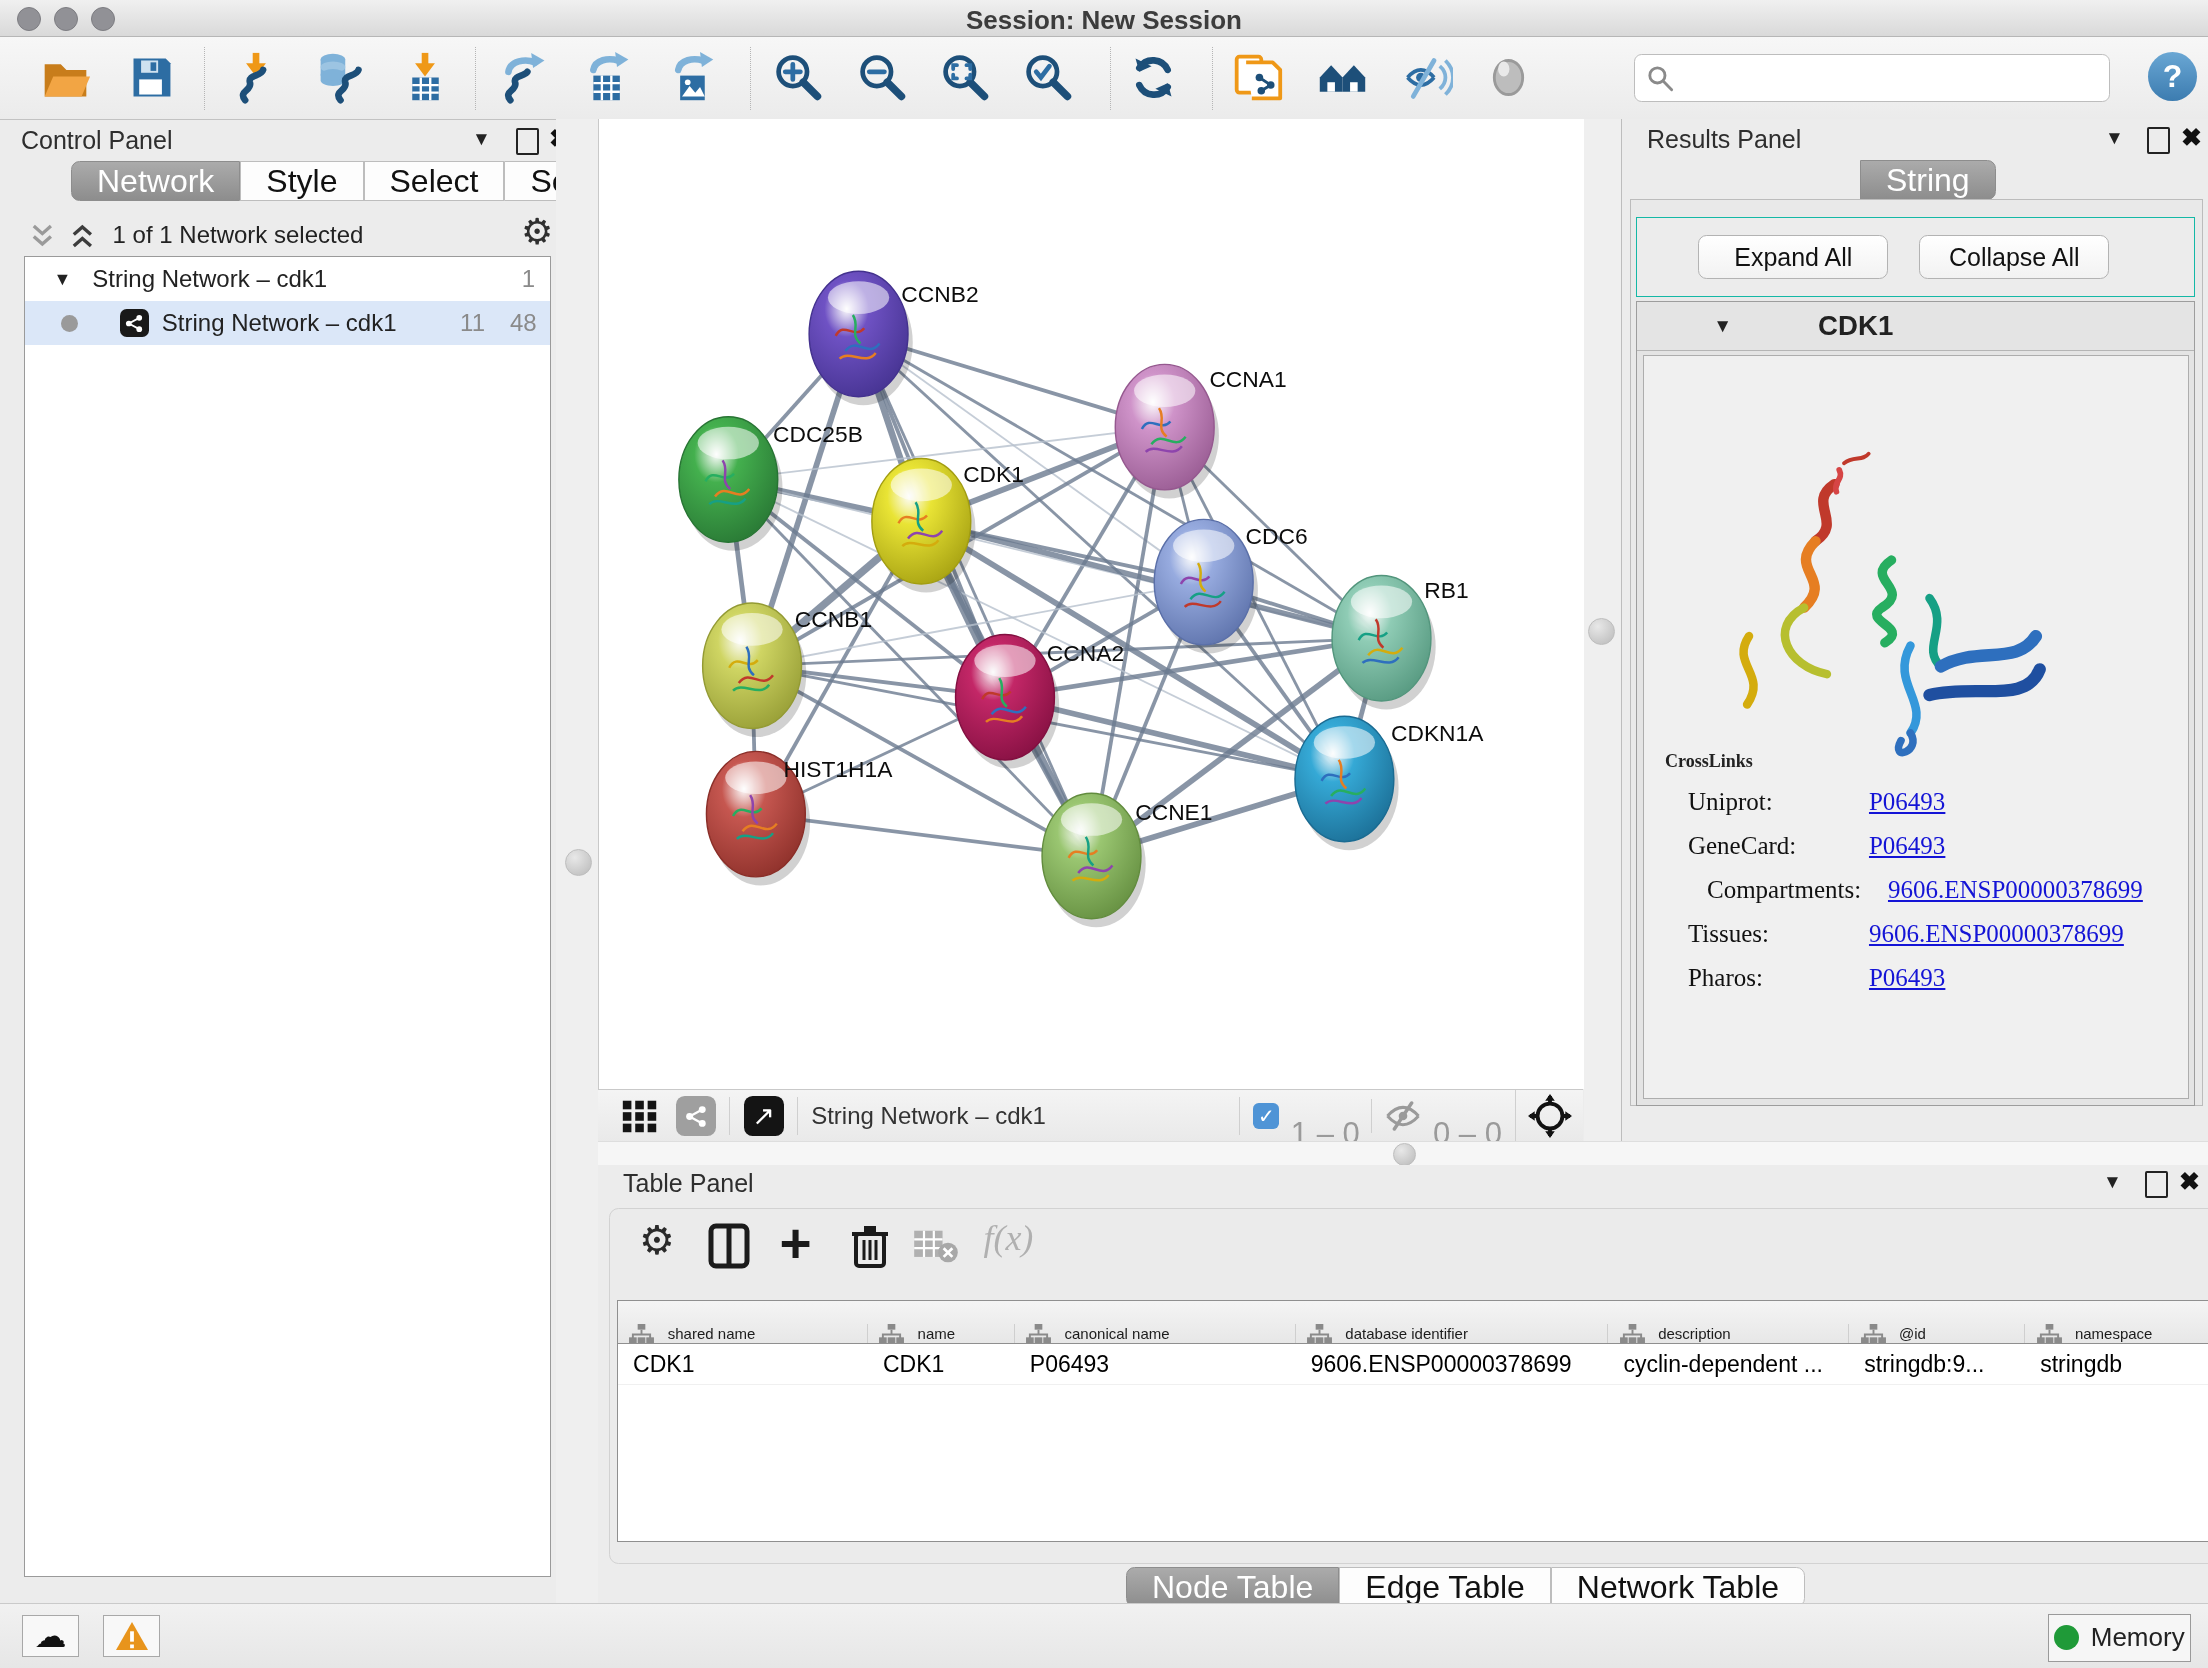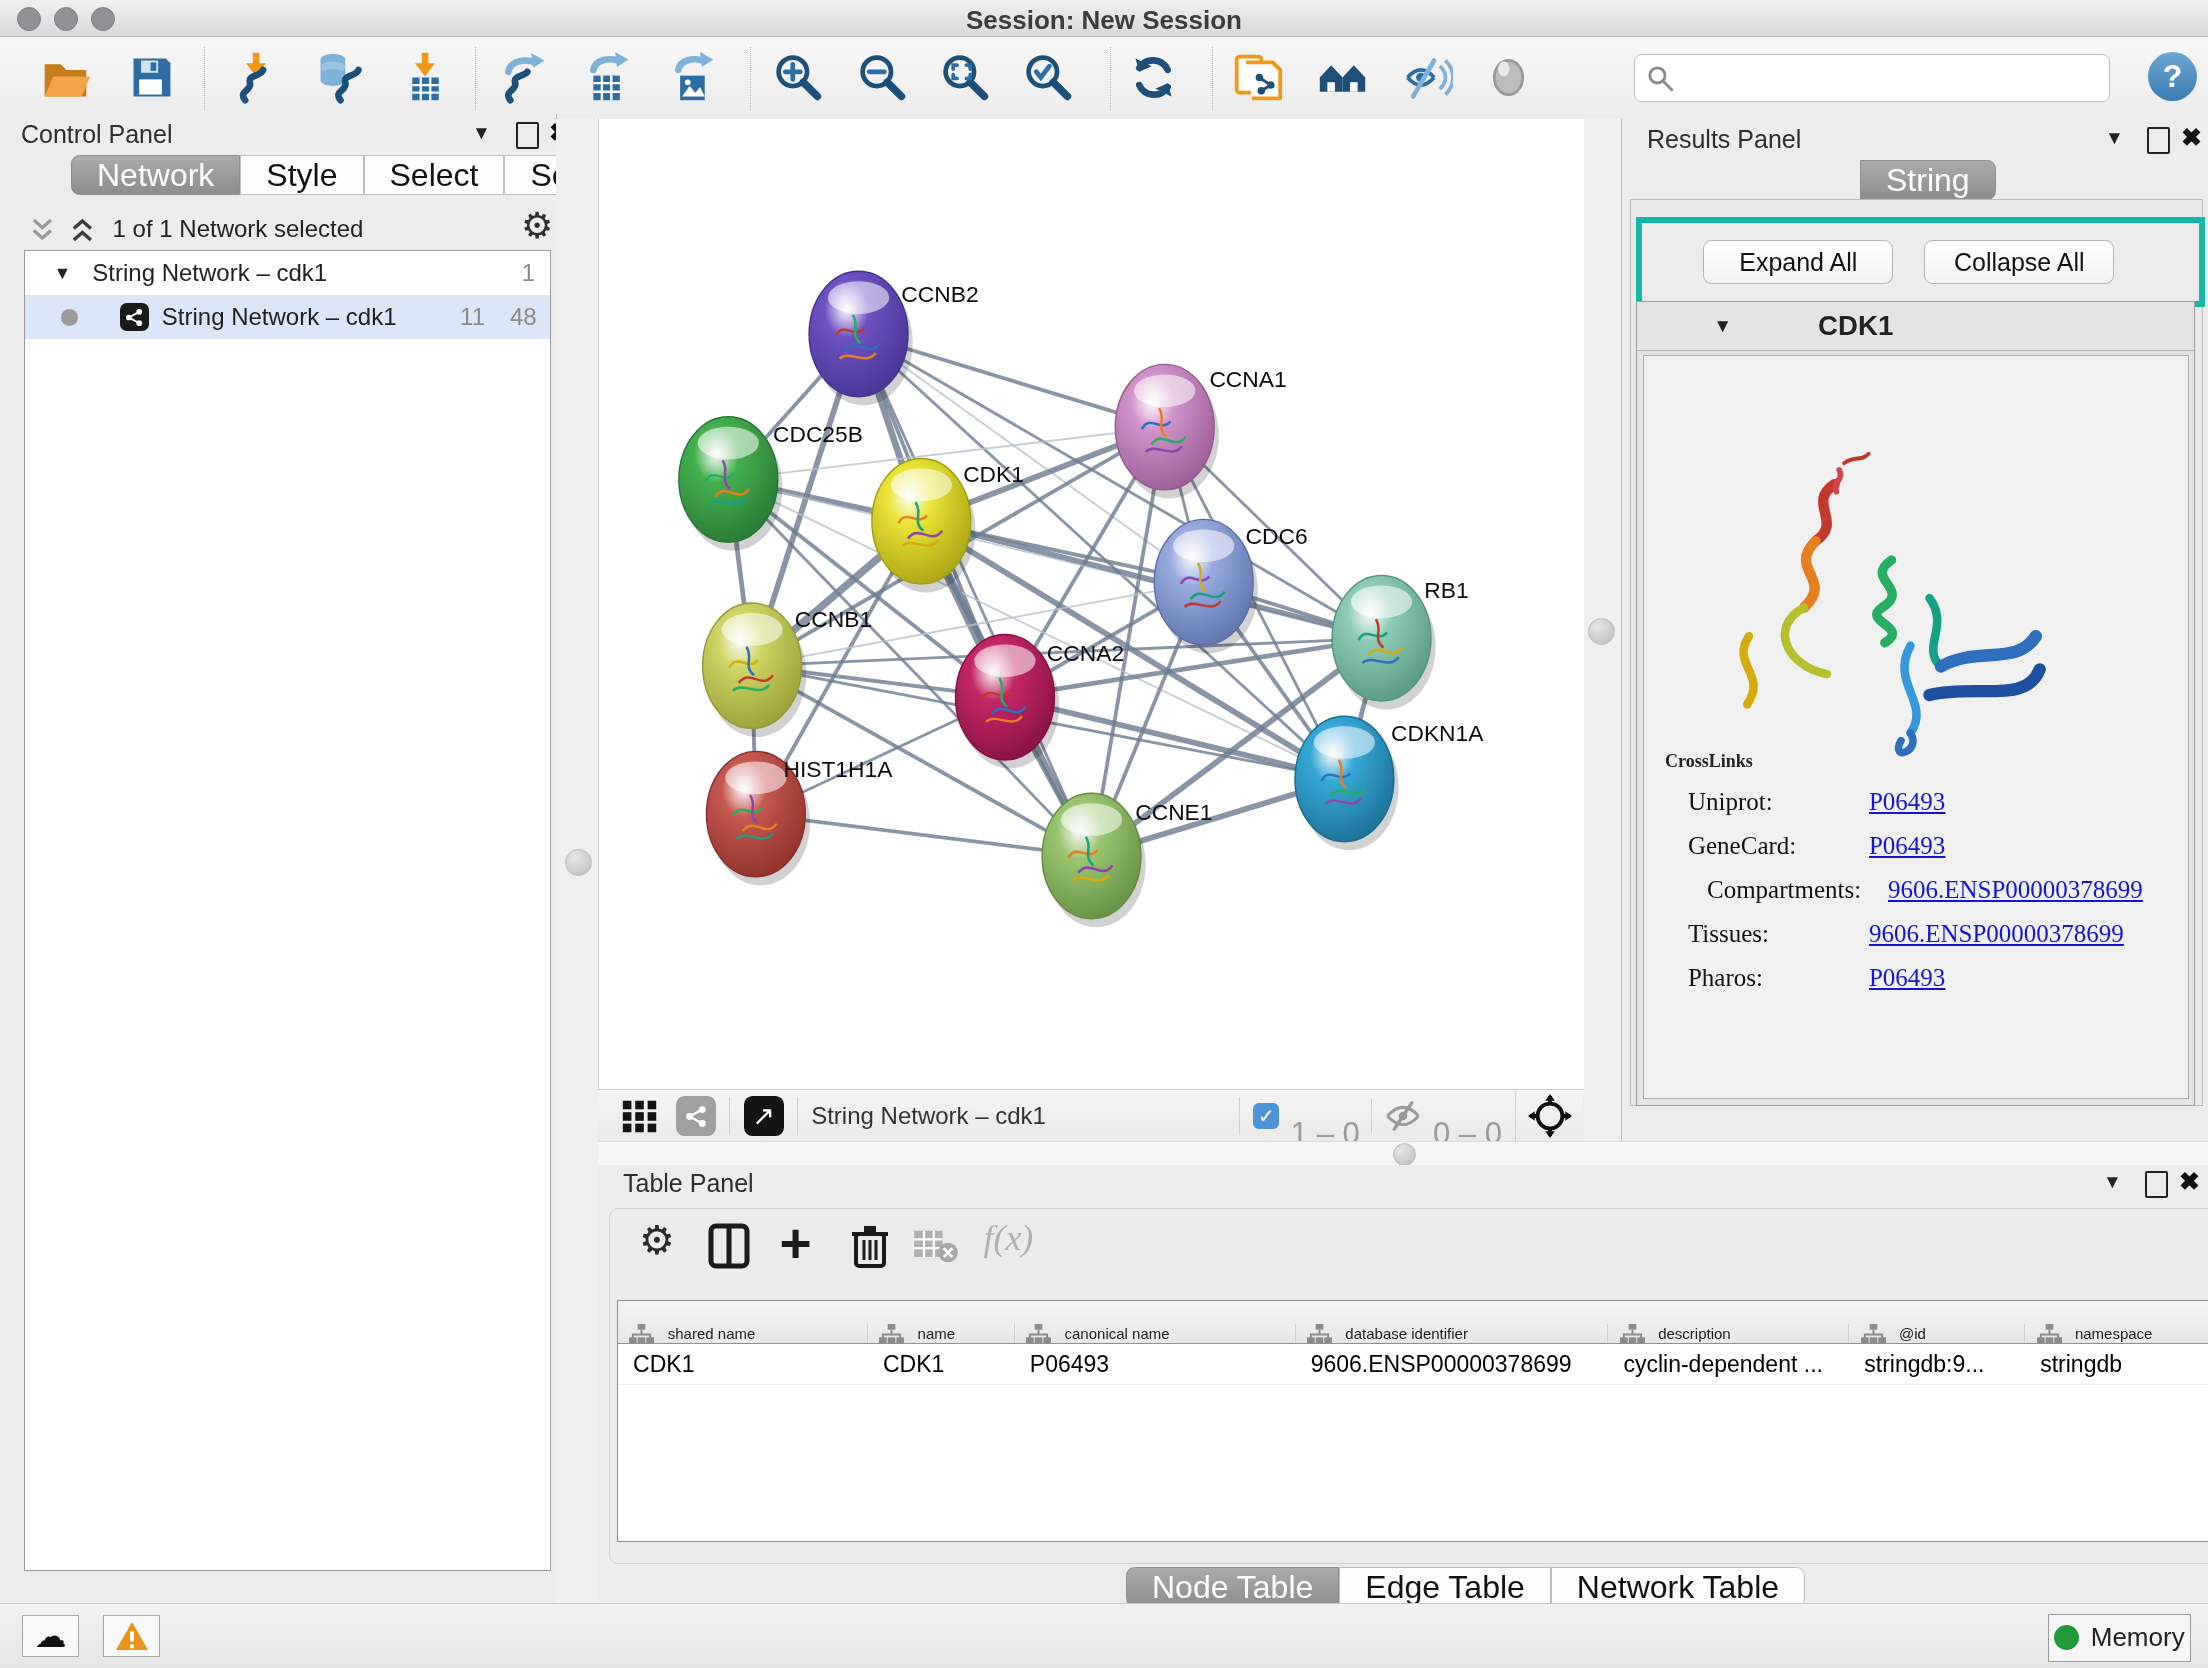--- a/index.html
+++ b/index.html
@@ -18,21 +18,21 @@
   
   .phead-title{font-size:25px;color:#2e2e2e;}
   .collapse-glyph{font-size:19px;color:#222;}
   .float-icon{width:19px;height:23px;border:2.9px solid #222;border-radius:1.9px;}
   .close-glyph{font-size:25px;font-weight:bold;color:#111;}
   .tab{height:38px;line-height:38px;padding:0 25px;background:#fdfdfd;border:1px solid #bdbdbd;font-size:32px;color:#111;text-align:center;}
   .tab.sel{background:linear-gradient(#ababab,#8d8d8d);color:#fff;border-color:#8d8d8d;}
   .tab.first{border-radius:8.6px 0 0 8.6px;}
   .tab.last{border-radius:0 8.6px 8.6px 0;}
   
-  .cpanel{left:0;top:114px;width:556px;height:1484px;background:#ececec;border-right:1px solid #bdbdbd;}
+  .cpanel{left:0;top:120px;width:556px;height:1484px;background:#ececec;border-right:1px solid #bdbdbd;}
   .treebox{left:24px;top:136px;width:525px;height:1319px;background:#fff;border:1px solid #9a9a9a;}
   .trow{position:relative;height:44px;display:flex;align-items:center;font-size:24px;}
   .trow.sel{background:#dbe7f8;}
   .cnt{color:#8a8a8a;}
   .share-badge{width:28.5px;height:28.5px;background:#191919;border-radius:6.7px;display:flex;align-items:center;justify-content:center;}
   
   .vsplit{top:119px;width:42px;height:1484px;background:#efefef;}
   .knob{width:25px;height:25px;border-radius:50%;background:radial-gradient(circle at 35% 30%,#e8e8e8,#b9b9b9);border:1px solid #bdbdbd;}
   
   .netarea{left:598px;top:119px;width:985px;height:970px;background:#fff;border-left:1px solid #c9c9c9;}
@@ -546,21 +546,21 @@
     <div class="knob abs" style="left:795px;top:1px;width:21px;height:21px"></div>
   </div>
 
   <div class="abs rpanel">
     <div class="abs phead-title" style="left:25px;top:5.7px">Results Panel</div>
     <span class="abs collapse-glyph" style="left:483px;top:7.6px">▼</span>
     <div class="abs float-icon" style="left:525px;top:7.6px"></div>
     <span class="abs close-glyph" style="left:559px;top:3.8px">✖</span>
     <div class="abs tab sel first last" style="left:238px;top:41px">String</div>
     <div class="abs rcontainer">
-      <div class="abs" style="left:5.7px;top:17px;width:557px;height:78px;border:6px solid #14b8a6;background:#ececec">
+      <div class="abs" style="left:5.7px;top:17px;width:557px;height:78px;border:1px solid #14b8a6;background:#ececec">
         <div class="abs btn" style="left:61px;top:17px;width:188px;height:42px;line-height:42px">Expand All</div>
         <div class="abs btn" style="left:282px;top:17px;width:188px;height:42px;line-height:42px">Collapse All</div>
       </div>
       <div class="abs" style="left:5.7px;top:101px;width:557px;height:803px;border:1px solid #9d9d9d;background:#e4e4e4">
         <div style="height:48px;display:flex;align-items:center;border-bottom:1px solid #b5b5b5">
           <span style="margin-left:76px;font-size:19px">▼</span>
           <span style="margin-left:86px;font-size:27.6px;font-weight:bold">CDK1</span>
         </div>
         <div class="abs" style="left:5.7px;top:53px;width:544px;height:742px;background:#f0f0f0;border:1px solid #adadad;overflow:hidden">
           <svg class="abs" style="left:48px;top:90px" width="380" height="328" viewBox="0 0 400 345">

